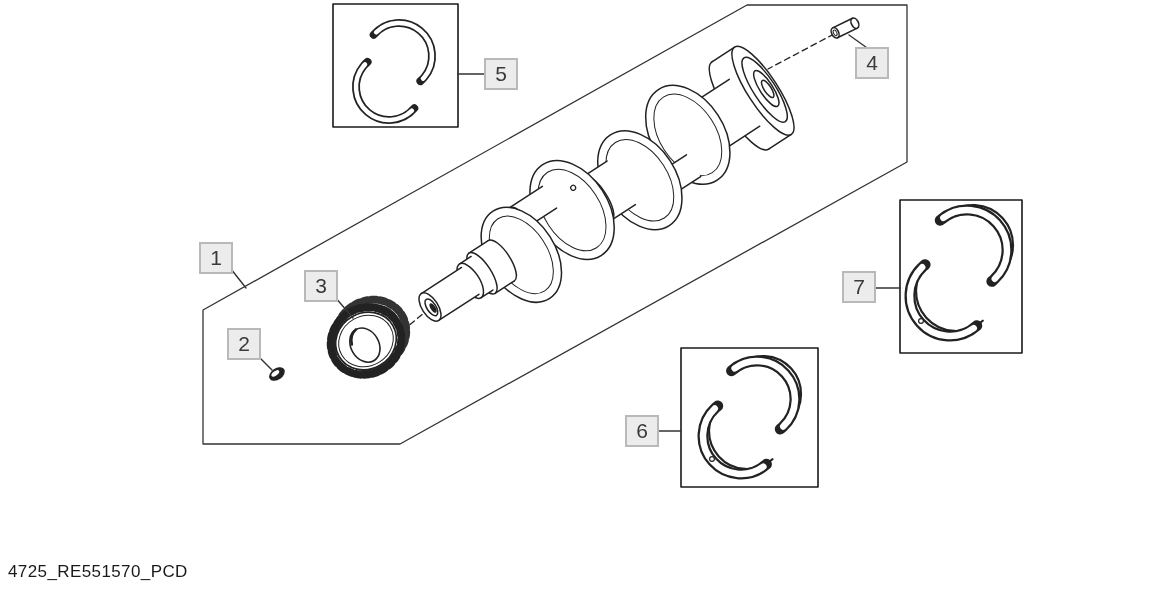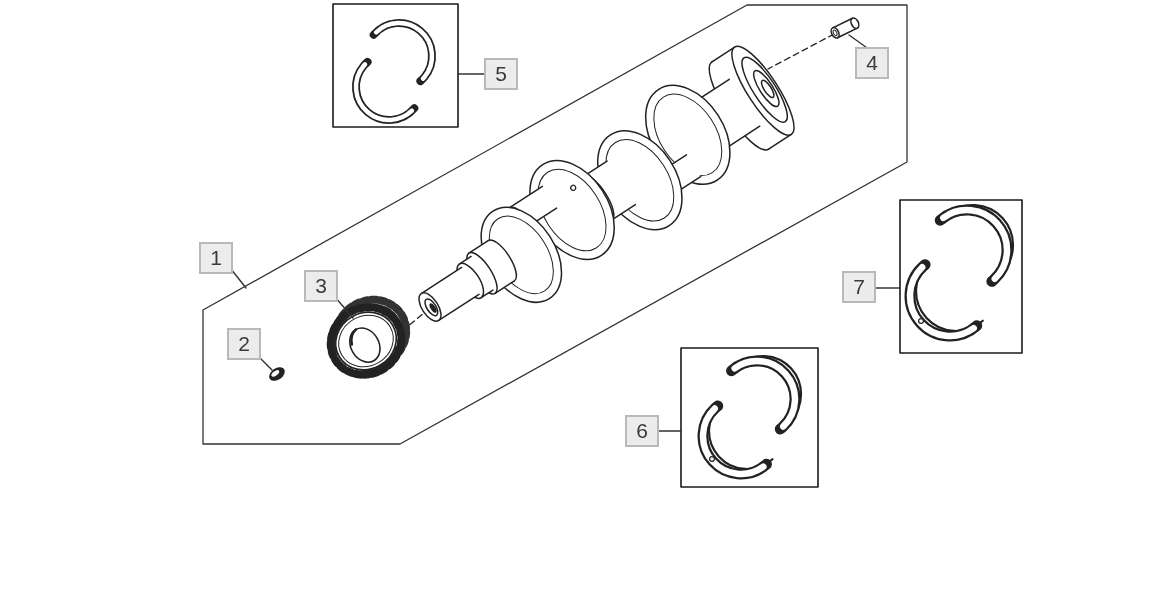--- a/index.html
+++ b/index.html
@@ -191,13 +191,14 @@
   </svg>
 
   <div class="callout" style="left:199px;top:242px">1</div>
   <div class="callout" style="left:227px;top:328px">2</div>
   <div class="callout" style="left:304px;top:270px">3</div>
   <div class="callout" style="left:855px;top:47px">4</div>
   <div class="callout" style="left:484px;top:58px">5</div>
   <div class="callout" style="left:625px;top:415px">6</div>
   <div class="callout" style="left:842px;top:271px">7</div>
 
+  <div class="footer-code">4725_RE551570_PCD</div>
 </div>
 
 </body></html>

